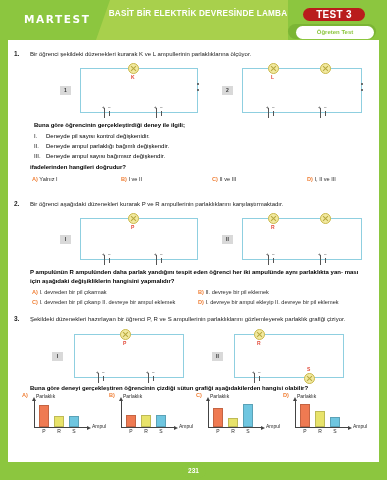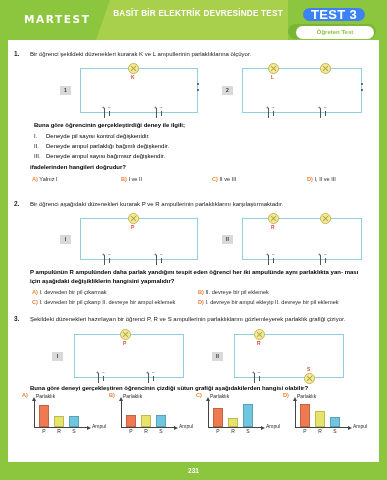--- a/index.html
+++ b/index.html
@@ -31,22 +31,22 @@
     font-size: 10.5px; font-weight: bold; letter-spacing: 1.6px;
     color: #ffffff; font-family: "DejaVu Sans", sans-serif;
   }
   .hdr-title {
     position: absolute; left: 100px; top: 8px; width: 196px;
     text-align: center; color: #ffffff; font-weight: bold;
     font-size: 8.2px; line-height: 11.5px; letter-spacing: .2px;
   }
   .test-no {
     position: absolute; left: 303px; top: 8px; width: 62px; height: 13px;
-    background: #3b82f6; border-radius: 7px;
-    color:#ffffff; font-weight: bold; font-size: 13px;
+    background: #b91c1c; border-radius: 7px;
+    color:#ffffff; font-weight: bold; font-size: 10px;
     text-align: center; line-height: 13px; letter-spacing: .3px;
   }
   .test-type {
     position: absolute; left: 296px; top: 26px; width: 78px; height: 13px;
     background: #ffffff; border-radius: 7px;
     color: #8cc63f; font-weight: bold; font-size: 6px;
     text-align: center; line-height: 13px;
   }
   .hdr-shadow {
     position:absolute; left:288px; top:24px; width:88px; height:15px;
@@ -142,21 +142,21 @@
 <body>
 
 <div class="page">
 
   <div class="header">
     <div class="hdr-left"></div>
     <div class="hdr-mid"></div>
     <div class="hdr-right"></div>
     <div class="logo">MARTEST</div>
     <div class="hdr-title">
-      <div>BASİT BİR ELEKTRİK DEVRESİNDE TEST</div>
+      <div>BASİT BİR ELEKTRİK DEVRESİNDE LAMBA</div>
     </div>
     <div class="hdr-shadow"></div>
     <div class="test-no">TEST 3</div>
     <div class="test-type">Öğreten Test</div>
   </div>
 
   <div class="side-l"></div>
   <div class="side-r"></div>
 
   <div class="content">

